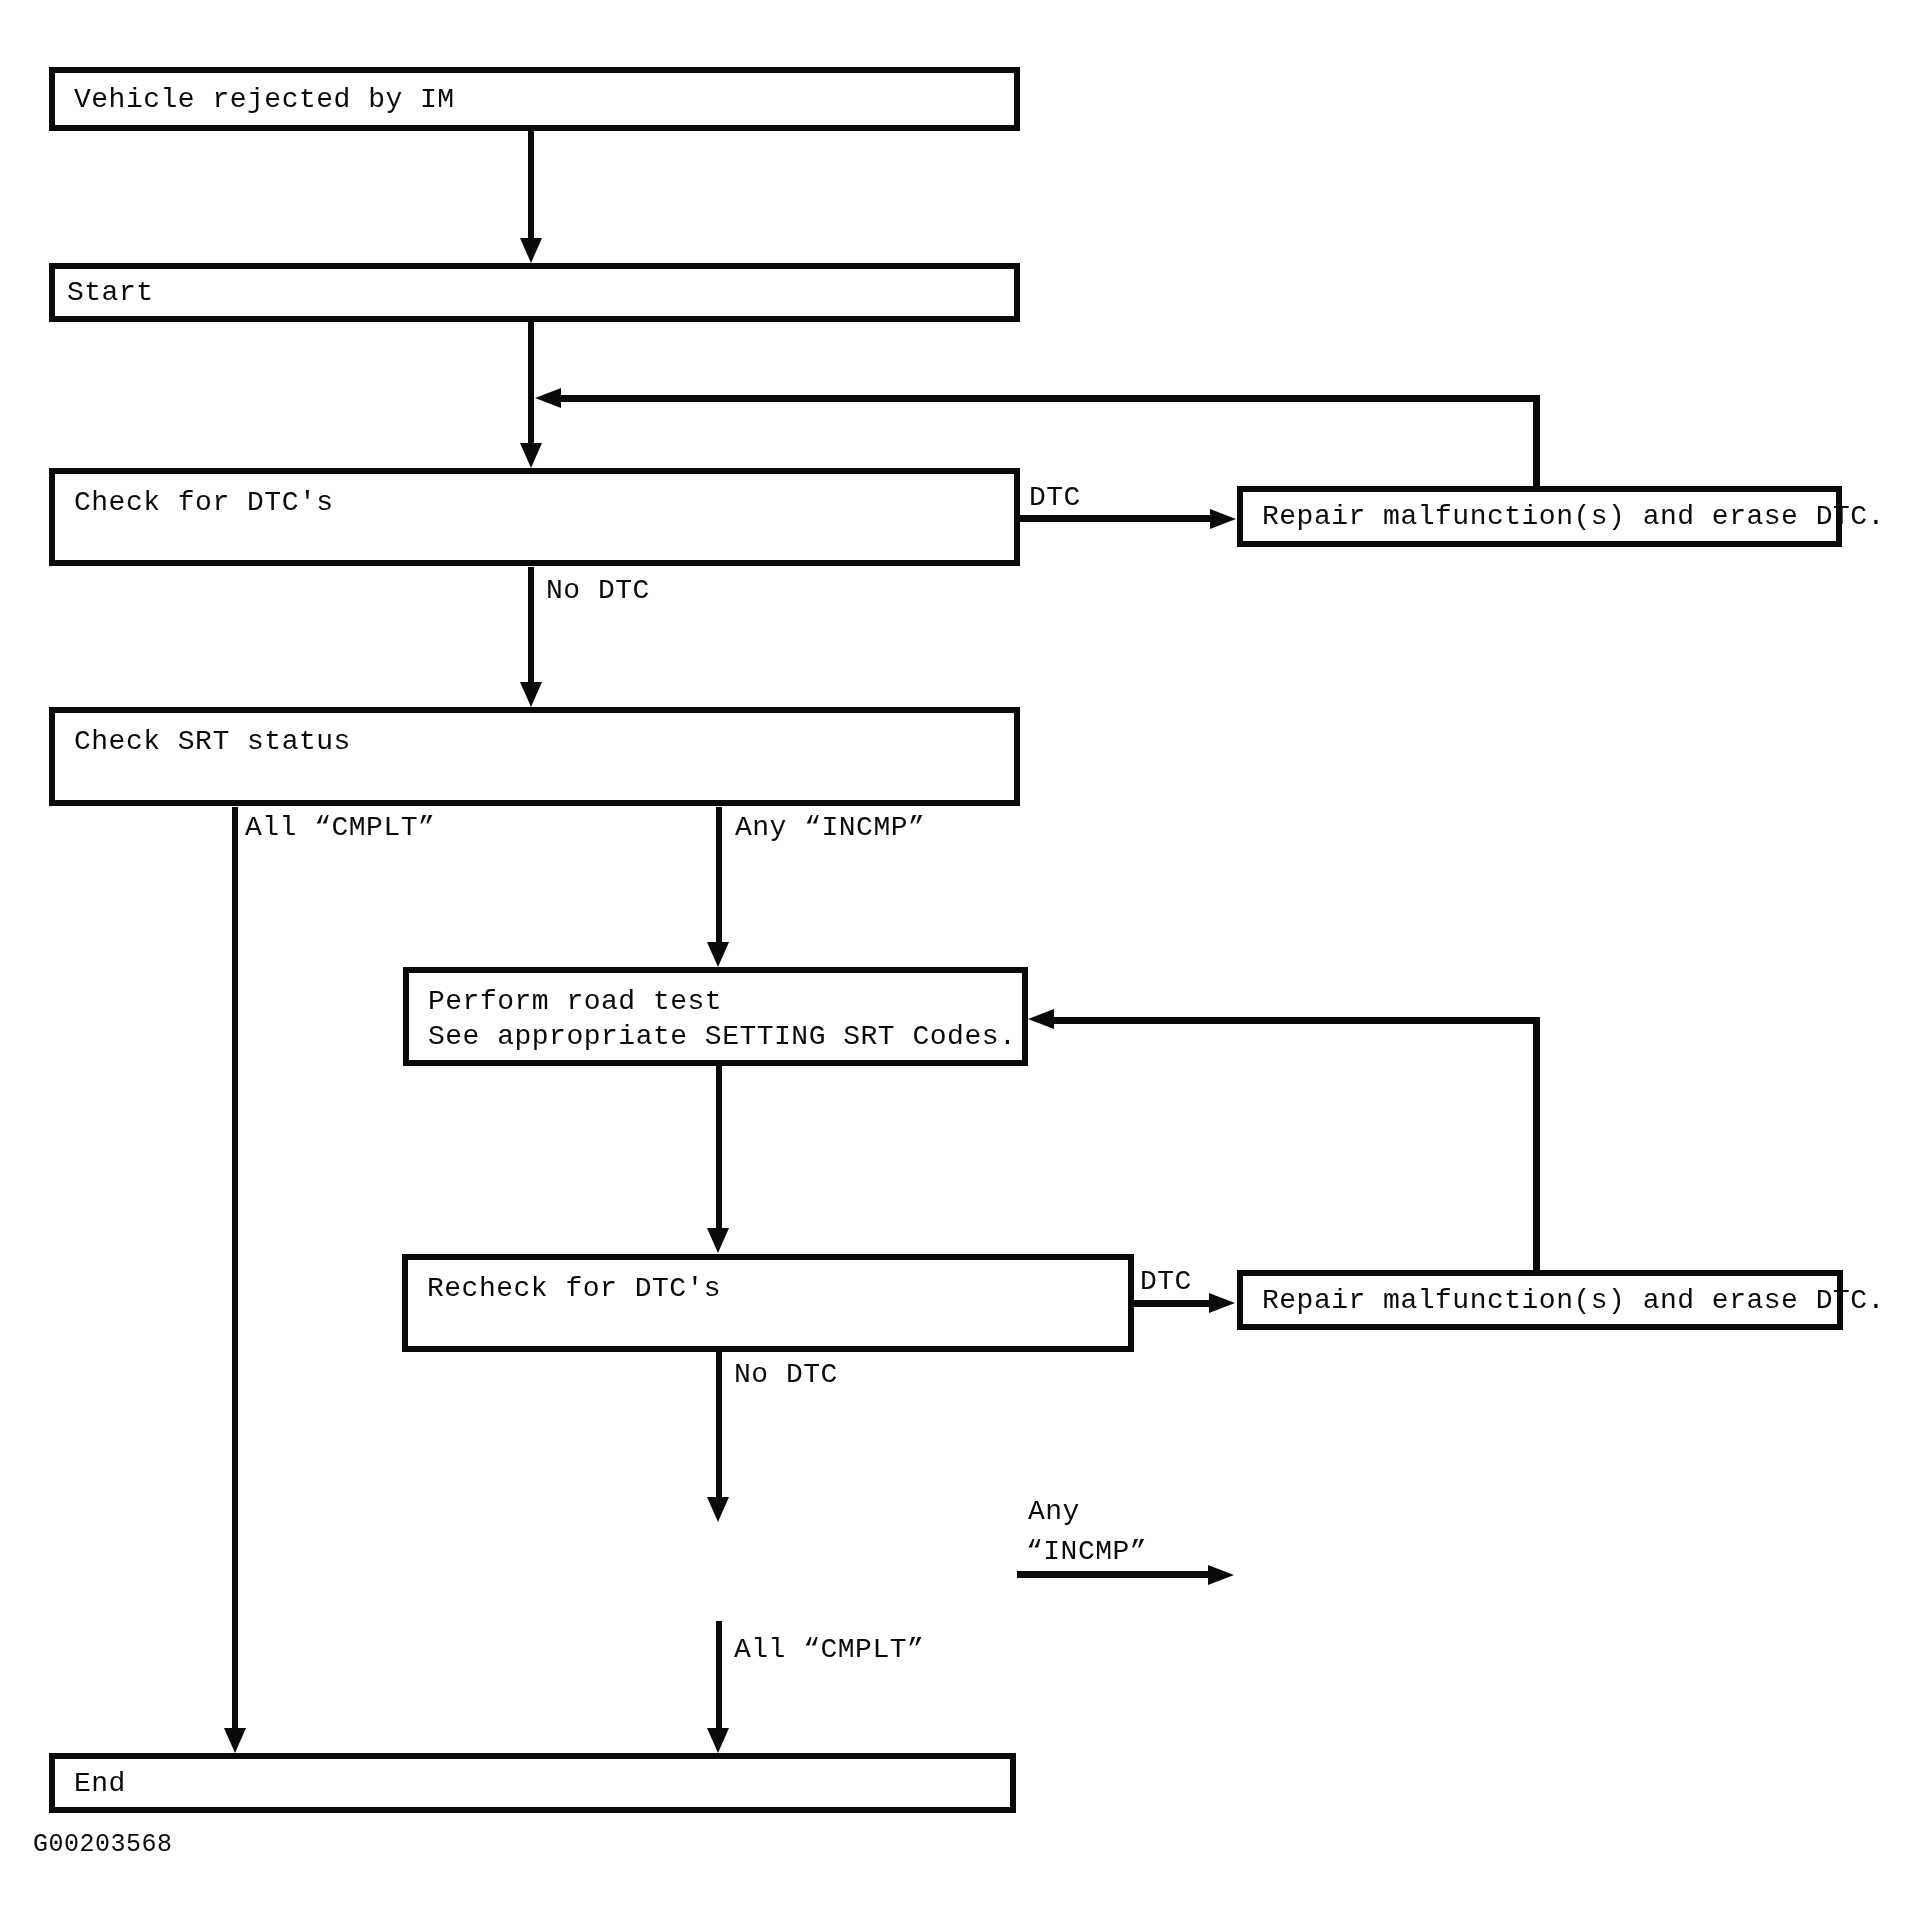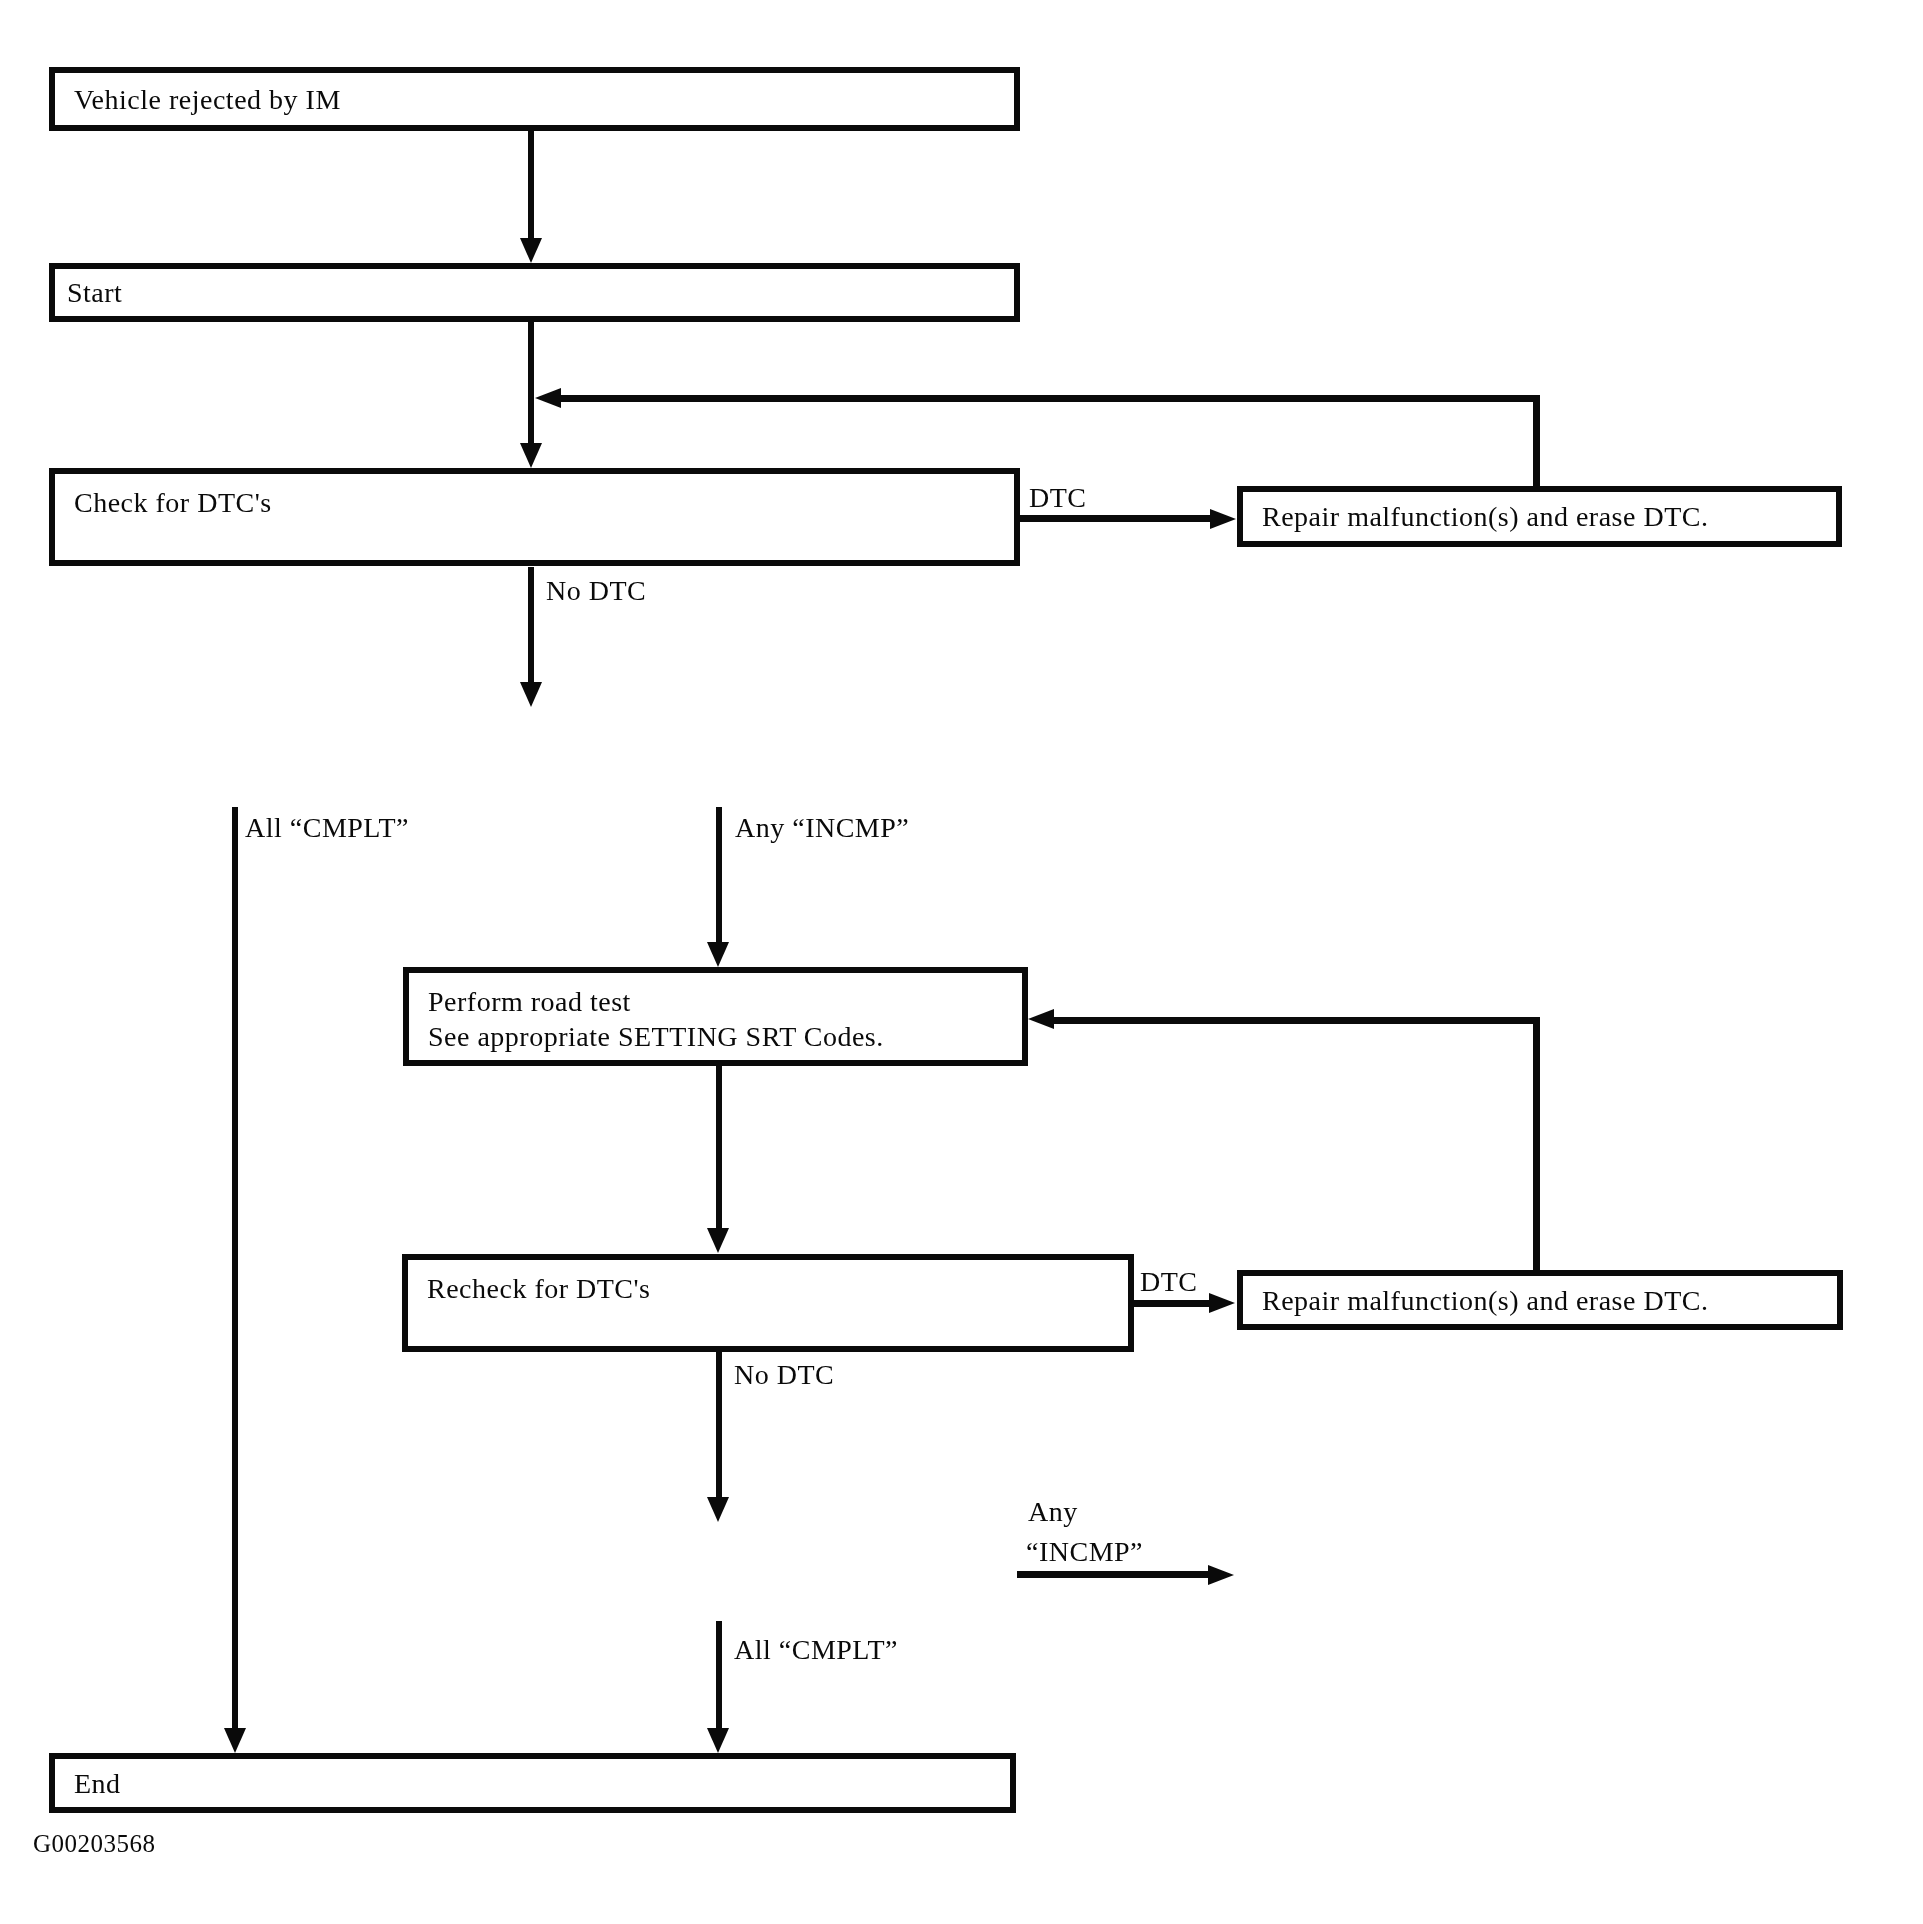--- a/index.html
+++ b/index.html
@@ -5,21 +5,21 @@
   html, body {
     margin: 0;
     padding: 0;
     background: #ffffff;
   }
   #canvas {
     position: relative;
     width: 1923px;
     height: 1924px;
     background: #ffffff;
-    font-family: Liberation Serif, serif;
+    font-family: Liberation Mono, monospace;
     color: #0a0a0a;
     overflow: hidden;
   }
   .node {
     position: absolute;
     border: 6.6px solid #0a0a0a;
     background: #ffffff;
     box-sizing: border-box;
     font-size: 28px;
     line-height: 1.25;
@@ -83,20 +83,23 @@
   </div>
 
   <div class="node top-text" style="left:49px; top:468px; width:971px; height:98px;">
     <span>Check for DTC's</span>
   </div>
 
   <div class="node mid-text" style="left:1237px; top:486px; width:605px; height:61px;">
     <span>Repair malfunction(s) and erase DTC.</span>
   </div>
 
+  <div class="node top-text" style="left:49px; top:707px; width:971px; height:99px;">
+    <span>Check SRT status</span>
+  </div>
 
   <div class="node top-text" style="left:403px; top:967px; width:625px; height:99px;">
     <div>Perform road test</div>
     <div>See appropriate SETTING SRT Codes.</div>
   </div>
 
   <div class="node top-text" style="left:402px; top:1254px; width:732px; height:98px;">
     <span>Recheck for DTC's</span>
   </div>
 

